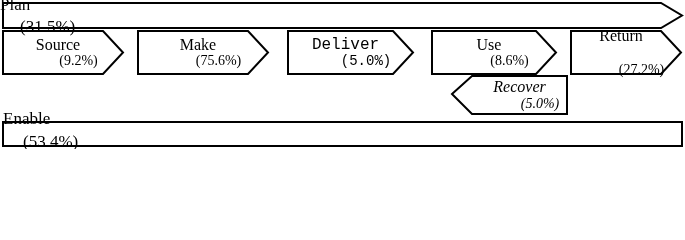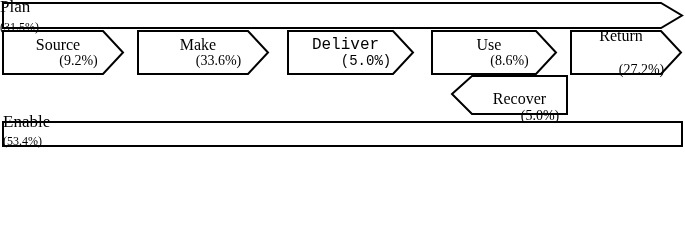--- a/index.html
+++ b/index.html
@@ -52,21 +52,22 @@
   
   .label.inline {
     flex-direction: column;
     align-items: baseline;
     gap: 5px;
   }
   .label.inline .name {
     font-size: 17px;
   }
   .label.inline .pct {
-    font-size: 12px;
+    font-size: 17px;
+    padding-left: 20px;
   }
   
   .label.stacked .name {
     font-size: 16px;
   }
   .label.stacked .pct {
     font-size: 14px;
     margin-top: 1px;
     padding-left: 41px;
   }
@@ -96,39 +97,39 @@
     <span class="pct">(31.5%)</span>
   </div>
 
   <div class="label stacked" style="left:3px; top:31px; width:110px; height:43px;">
     <span class="name">Source</span>
     <span class="pct">(9.2%)</span>
   </div>
 
   <div class="label stacked" style="left:138px; top:31px; width:120px; height:43px;">
     <span class="name">Make</span>
-    <span class="pct">(33.6%)</span>
+    <span class="pct">(75.6%)</span>
   </div>
 
   <div class="label stacked" style="left:288px; top:31px; width:115px; height:43px;font-family:Liberation Mono, monospace;">
     <span class="name">Deliver</span>
     <span class="pct">(5.0%)</span>
   </div>
 
   <div class="label stacked" style="left:432px; top:31px; width:114px; height:43px;">
     <span class="name">Use</span>
     <span class="pct">(8.6%)</span>
   </div>
 
   <div class="label stacked" style="left:571px; top:31px; width:100px; height:43px;gap:17px;">
     <span class="name">Return</span>
     <span class="pct">(27.2%)</span>
   </div>
 
-  <div class="label stacked" style="left:472px; top:88px; width:95px; height:38px;">
+  <div class="label stacked" style="left:472px; top:76px; width:95px; height:38px;font-style:italic;">
     <span class="name">Recover</span>
     <span class="pct">(5.0%)</span>
   </div>
 
   <div class="label inline" style="left:3px; top:122px; width:679px; height:16px;">
     <span class="name">Enable</span>
     <span class="pct">(53.4%)</span>
   </div>
 
 </div>

